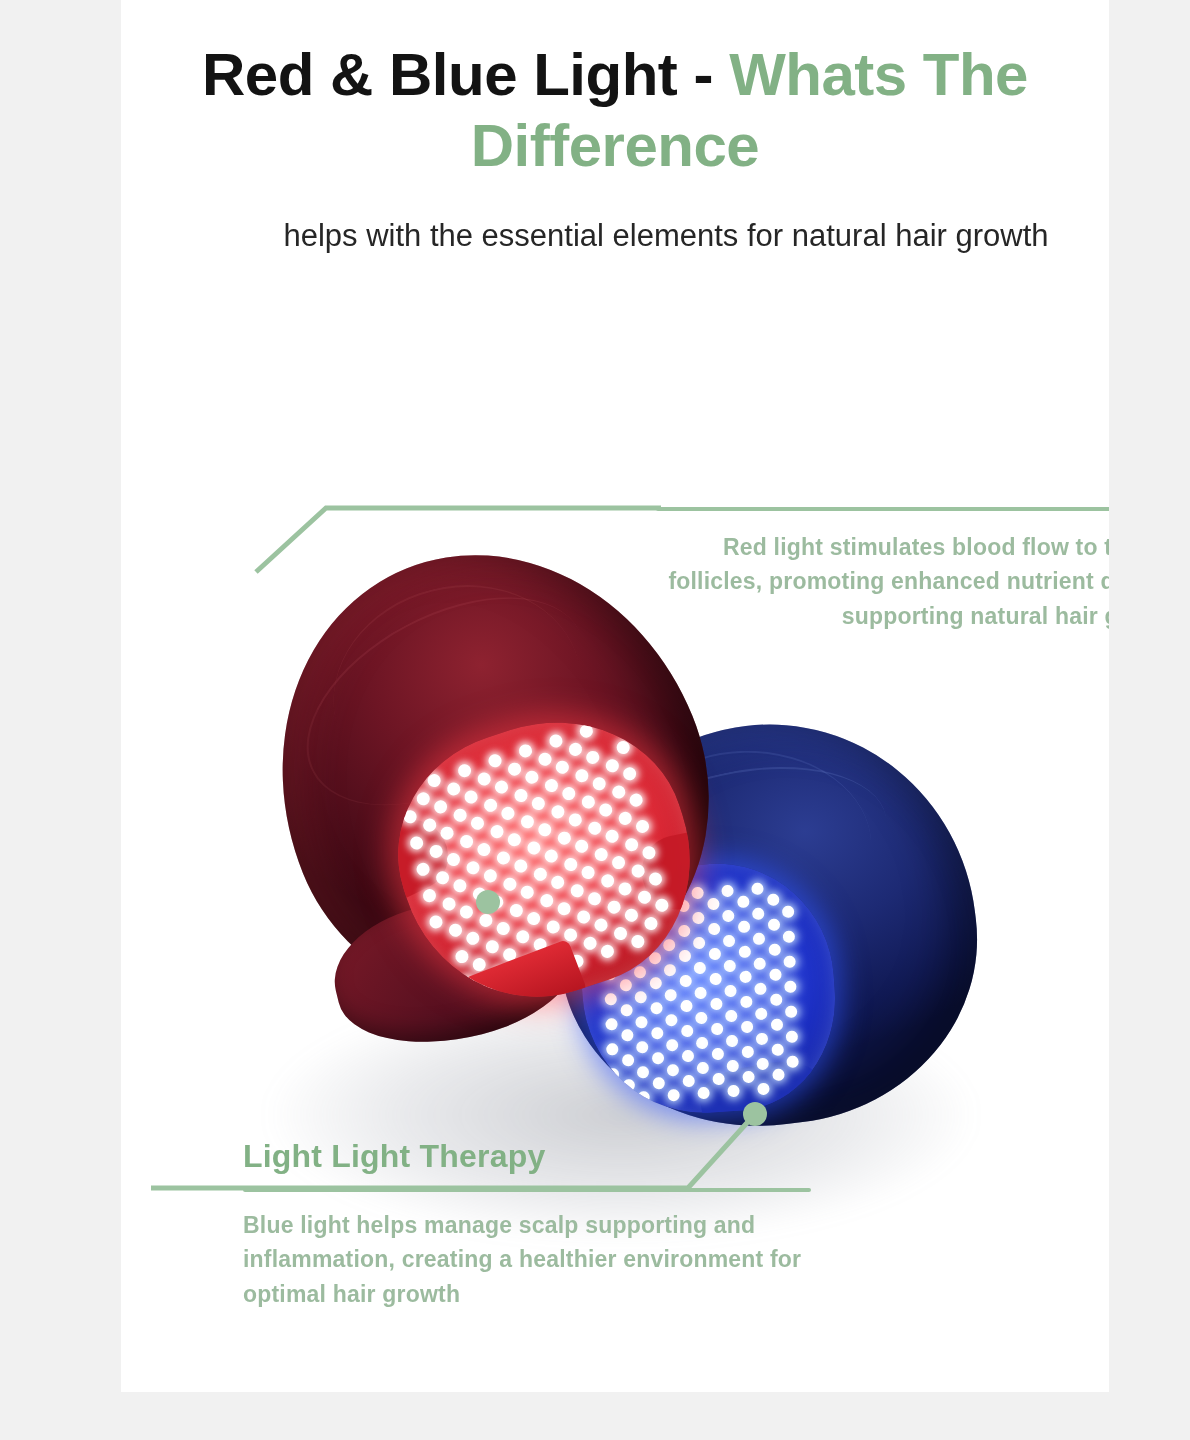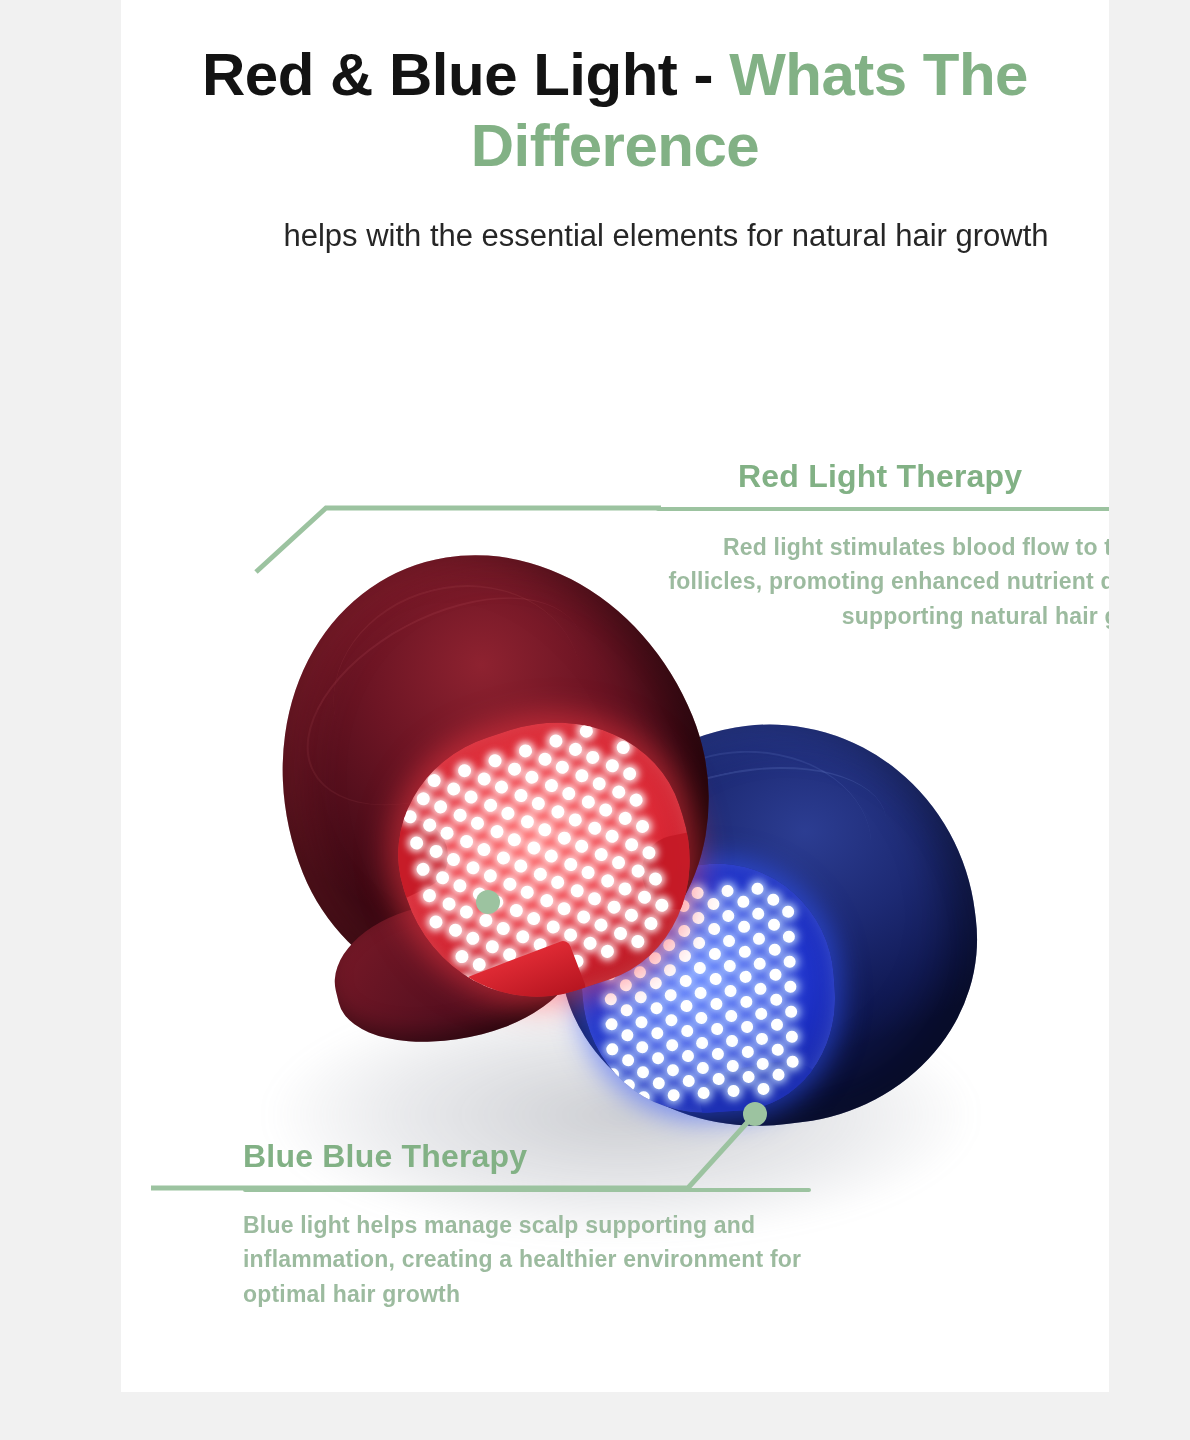--- a/index.html
+++ b/index.html
@@ -503,22 +503,21 @@
       <svg class="leader" style="left:0;top:0;" width="988" height="1110">
         <polyline points="135,242 205,178 540,178" fill="none" stroke="#9cc3a0" stroke-width="5"></polyline>
         <polyline points="634,784 567,858 30,858" fill="none" stroke="#9cc3a0" stroke-width="5"></polyline>
       </svg>
 
       <div class="dot" style="left:355px;top:560px;"></div>
       <div class="dot" style="left:622px;top:772px;"></div>
 
     </div>
 
-    <div class="callout-title" id="red-title">Red Light Therapy</div>
     <div class="rule" id="red-rule"></div>
     <div class="callout-body" id="red-body">Red light stimulates blood flow to the hair follicles, promoting enhanced nutrient delivery supporting natural hair growth.</div>
 
-    <div class="callout-title" id="blue-title">Blue Blue Therapy</div>
+    <div class="callout-title" id="blue-title">Light Light Therapy</div>
     <div class="rule" id="blue-rule"></div>
     <div class="callout-body" id="blue-body">Blue light helps manage scalp supporting and inflammation, creating a healthier environment for optimal hair growth</div>
 
   </div>
 </div>
 
 </body></html>

